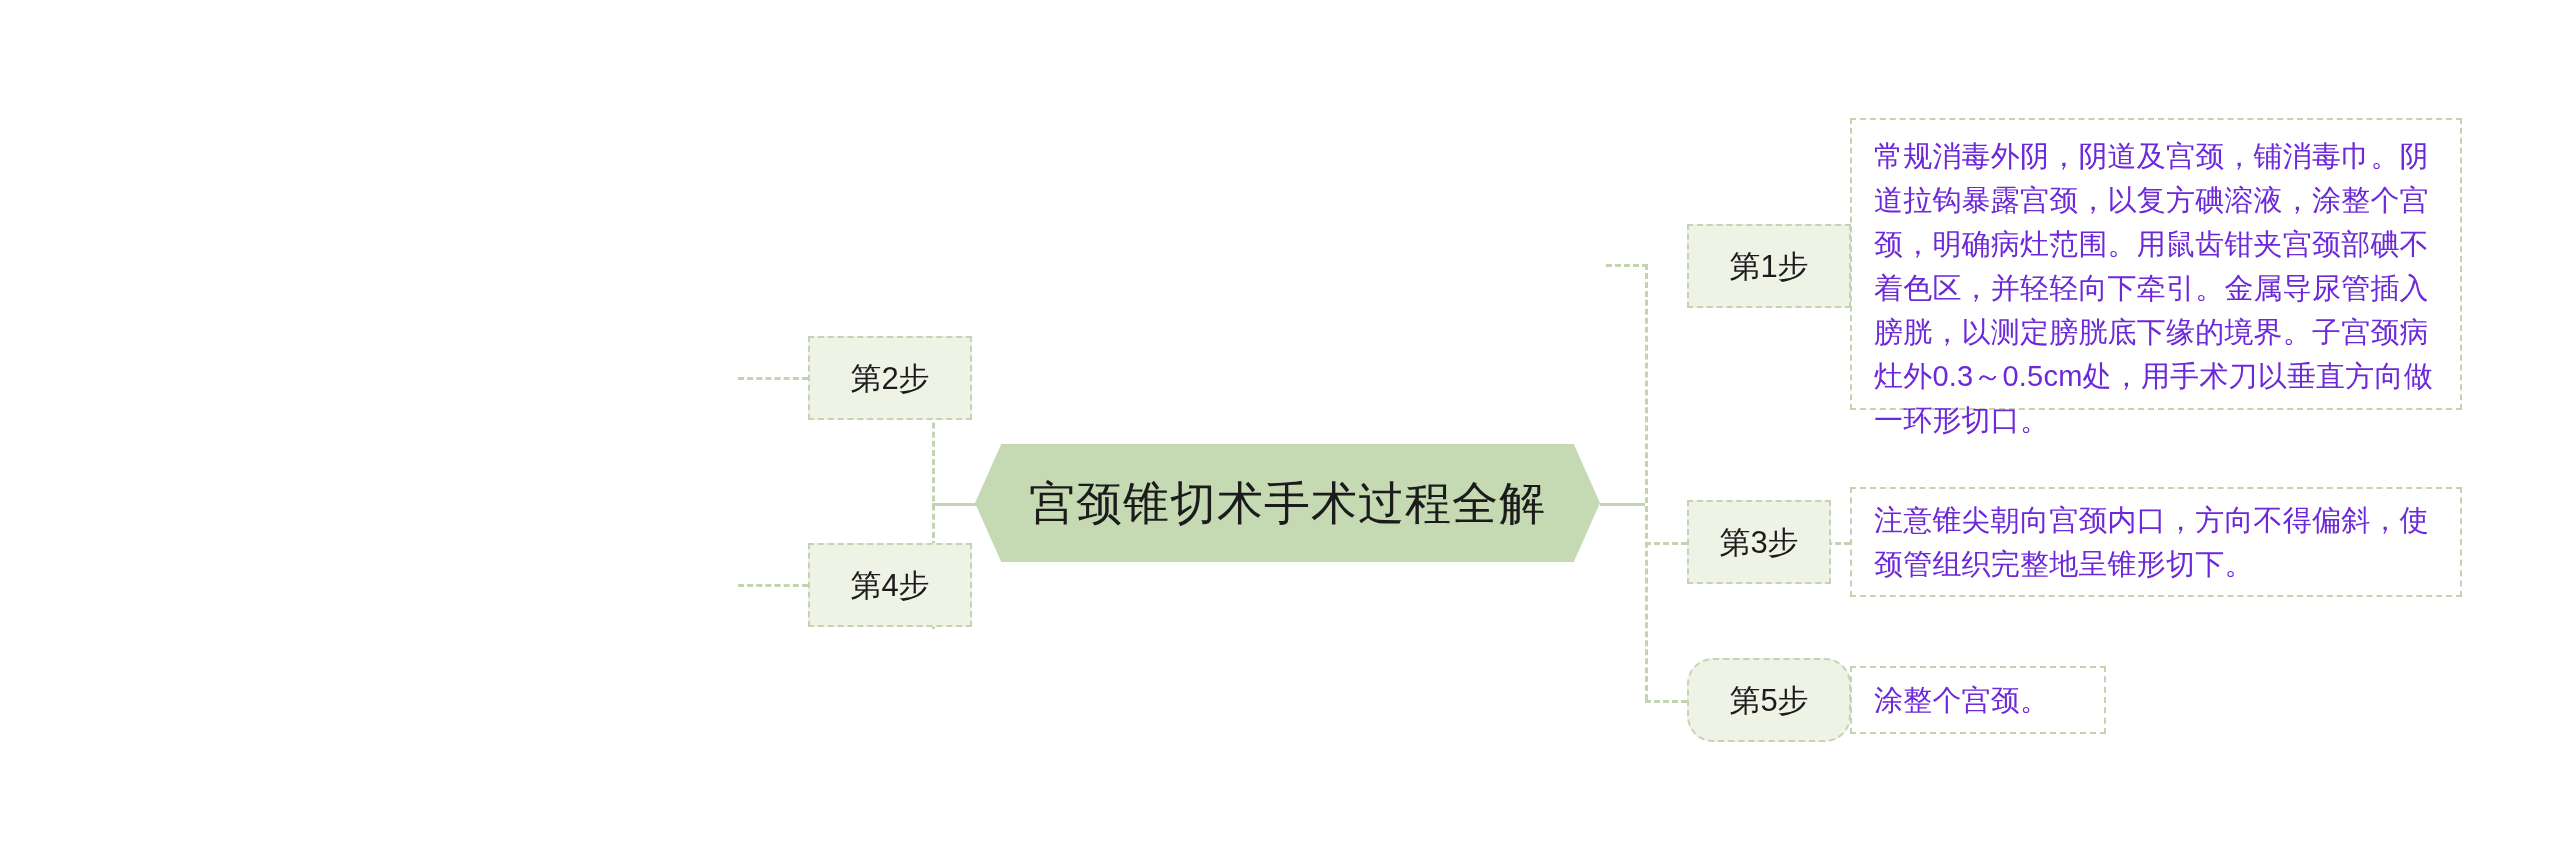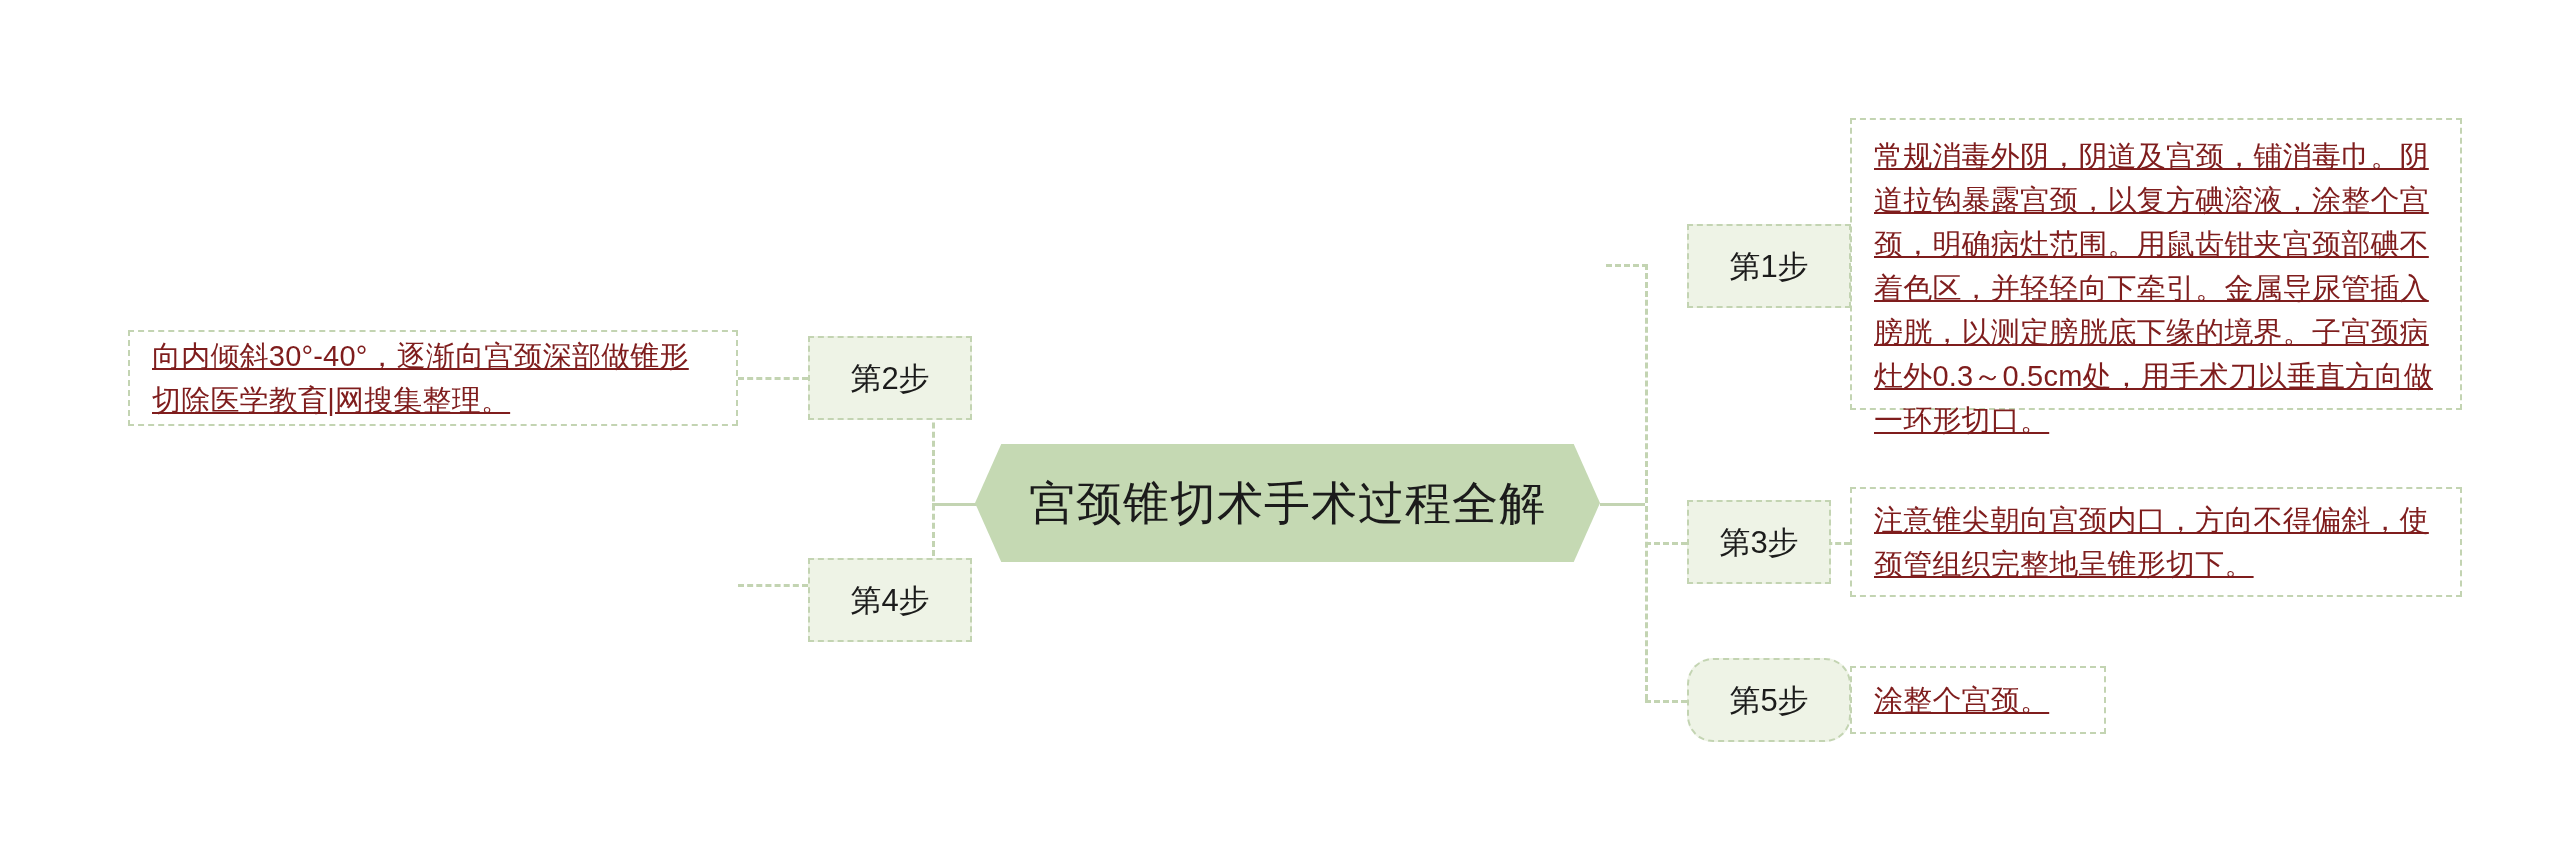--- a/index.html
+++ b/index.html
@@ -29,23 +29,22 @@
     border: 2px dashed #c3d4b2;
     background: transparent;
     display: flex;
     align-items: center;
     padding: 14px 22px;
   }
   .detail-text {
     font-size: 29px;
     line-height: 1.52;
     letter-spacing: 0.2px;
-    color: #7f1d1d;
+    color: #6d28d9;
     word-break: break-all;
-    text-decoration: underline;
   }
 
   .step-box {
     position: absolute;
     box-sizing: border-box;
     border: 2px dashed #c3d4b2;
     background: #eef3e6;
     display: flex;
     align-items: center;
     justify-content: center;
@@ -126,28 +125,25 @@
   <div class="conn-h" style="left: 1782px; top: 264px; width: 68px;"></div>
 
   <div class="conn-h" style="left: 1782px; top: 542px; width: 68px;"></div>
 
   <div class="conn-h" style="left: 1782px; top: 700px; width: 68px;"></div>
 
   <div id="center-node">
     <span id="center-title">宫颈锥切术手术过程全解</span>
   </div>
 
-  <div class="detail-box" style="left: 128px; top: 330px; width: 610px; height: 96px;">
-    <span class="detail-text">向内倾斜30°-40°，逐渐向宫颈深部做锥形切除医学教育|网搜集整理。</span>
-  </div>
   <div class="step-box" style="left: 808px; top: 336px; width: 164px; height: 84px;">
     <span class="step-text">第2步</span>
   </div>
 
-  <div class="step-box" style="left: 808px; top: 558px; width: 164px; height: 84px;">
+  <div class="step-box" style="left: 808px; top: 543px; width: 164px; height: 84px;">
     <span class="step-text">第4步</span>
   </div>
 
   <div class="step-box" style="left: 1687px; top: 224px; width: 164px; height: 84px;">
     <span class="step-text">第1步</span>
   </div>
   <div class="detail-box" style="left: 1850px; top: 118px; width: 612px; height: 292px; align-items: flex-start;">
     <span class="detail-text">常规消毒外阴，阴道及宫颈，铺消毒巾。阴道拉钩暴露宫颈，以复方碘溶液，涂整个宫颈，明确病灶范围。用鼠齿钳夹宫颈部碘不着色区，并轻轻向下牵引。金属导尿管插入膀胱，以测定膀胱底下缘的境界。子宫颈病灶外0.3～0.5cm处，用手术刀以垂直方向做一环形切口。</span>
   </div>
 

